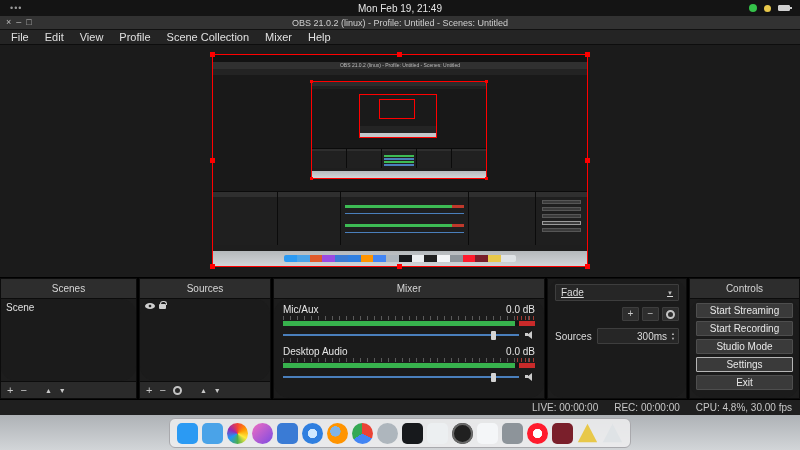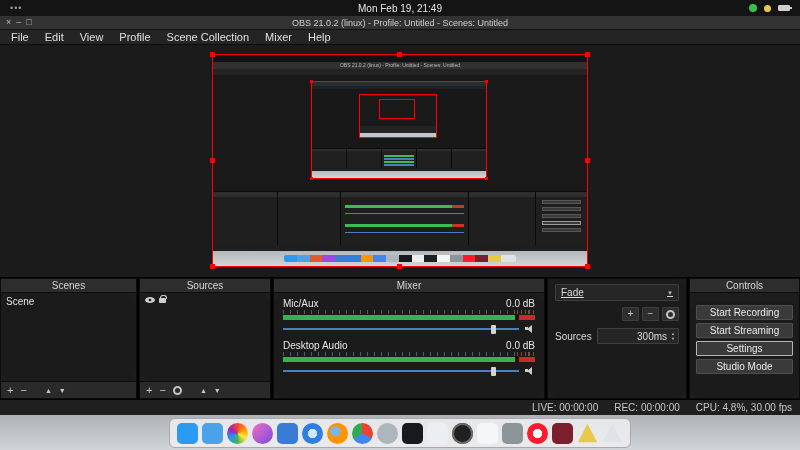--- a/index.html
+++ b/index.html
@@ -66,23 +66,23 @@
   .l2-status { height:3px; background:#1e1e1e; flex:none; }
   .l2-dock { height:7px; flex:none; background:linear-gradient(#b7babd,#d2d5d8); }
   .l3 { width:100%; height:100%; position:relative; background:#1a1a1a; }
   .l3-panels { position:absolute; left:0; right:0; bottom:4px; height:7px; background:#242424; }
   .l3-dock { position:absolute; left:0; right:0; bottom:0; height:4px; background:#c4c7ca; }
   .l4 { position:absolute; left:19px; top:4px; width:36px; height:20px; border:1px solid #ff0000; }
 
   
   .panels-row { height:122px; flex:none; display:flex; background:#000; border-top:1px solid #000; }
   .panel { background:#1d1d1d; display:flex; flex-direction:column; margin-right:2px; border:1px solid #0c0c0c; }
-  .panel:last-child { margin-right:0;gap:8px; }
+  .panel:last-child { margin-right:0; }
   .p-scenes{width:137px} .p-sources{width:132px} .p-mixer{width:272px} .p-trans{width:140px} .p-controls{width:111px}
-  .panel-header { height:14px; flex:none; background:#2d2d2d; border-bottom:1px solid #0c0c0c; color:#d6d6d6; font-size:10px; display:flex; align-items:center; justify-content:center; }
+  .panel-header { height:20px; flex:none; background:#2d2d2d; border-bottom:1px solid #0c0c0c; color:#d6d6d6; font-size:10px; display:flex; align-items:center; justify-content:center; }
   .panel-body { flex:1; background:#1b1b1b; overflow:hidden;border-radius:15px; }
   .list-item { font-size:10px; color:#e0e0e0; padding:3px 5px; display:flex; align-items:center; gap:4px; }
   .panel-toolbar { height:17px; flex:none; background:#2a2a2a; border-top:1px solid #0c0c0c; display:flex; align-items:center; gap:7px; padding:0 6px; color:#c9c9c9; }
   .tb-icon { font-size:11px; line-height:11px; cursor:default; }
   .tb-icon.small { font-size:7px; }
   .tb-gap { width:4px; }
   .eye-icon { width:10px; height:6px; border-radius:50%; background:radial-gradient(circle at 50% 50%, #232323 0 1.5px, #cfcfcf 1.6px); flex:none; }
   .lock-icon { width:7px; height:5px; background:#cfcfcf; border-radius:1px; position:relative; margin-top:2px; flex:none; }
   .lock-icon::before { content:""; position:absolute; left:1px; top:-3px; width:5px; height:3px; border:1px solid #cfcfcf; border-bottom:none; border-radius:3px 3px 0 0; }
   .gear-donut { width:9px; height:9px; border:2px solid #c4c4c4; border-radius:50%; }
@@ -327,24 +327,25 @@
               <span>▼</span>
             </span>
           </span>
         </div>
       </div>
     </div>
 
     <div class="panel p-controls">
       <div class="panel-header">Controls</div>
       <div class="panel-body controls-body">
+        <div class="ctl-btn">Start Streaming</div>
         <div class="ctl-btn">Start Recording</div>
-        <div class="ctl-btn">Start Streaming</div>
+        <div class="ctl-btn">Studio Mode</div>
         <div class="ctl-btn focused">Settings</div>
-        <div class="ctl-btn">Studio Mode</div>
+        <div class="ctl-btn">Exit</div>
       </div>
     </div>
   </div>
 
   <div class="statusbar">
     <span>LIVE: 00:00:00</span>
     <span>REC: 00:00:00</span>
     <span>CPU: 4.8%, 30.00 fps</span>
   </div>
 

